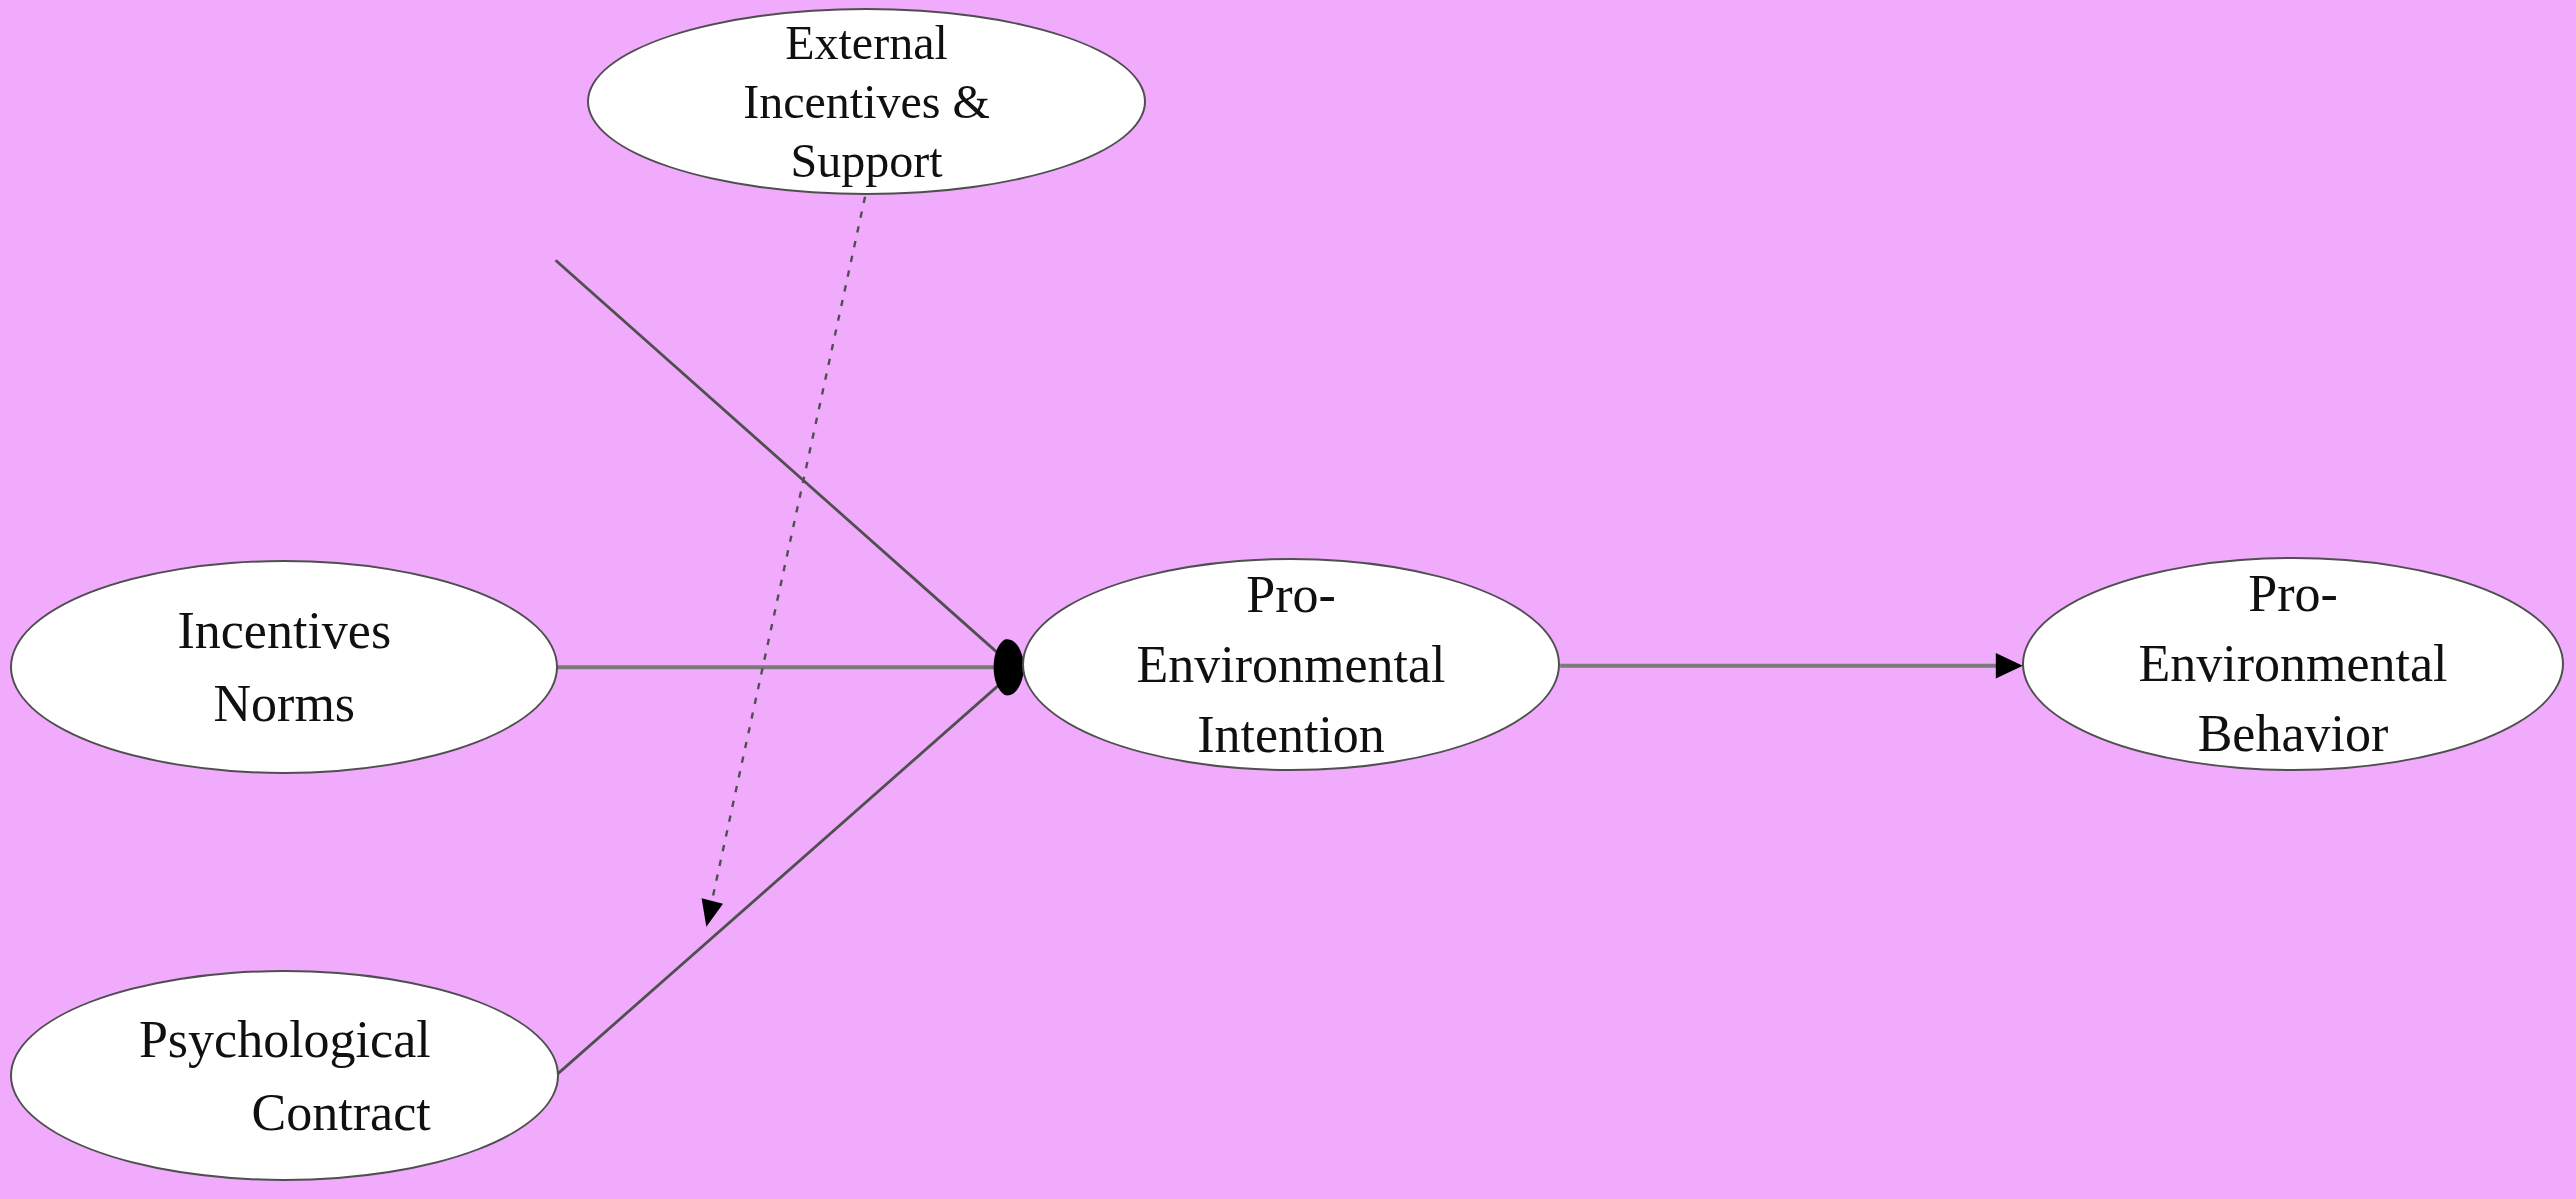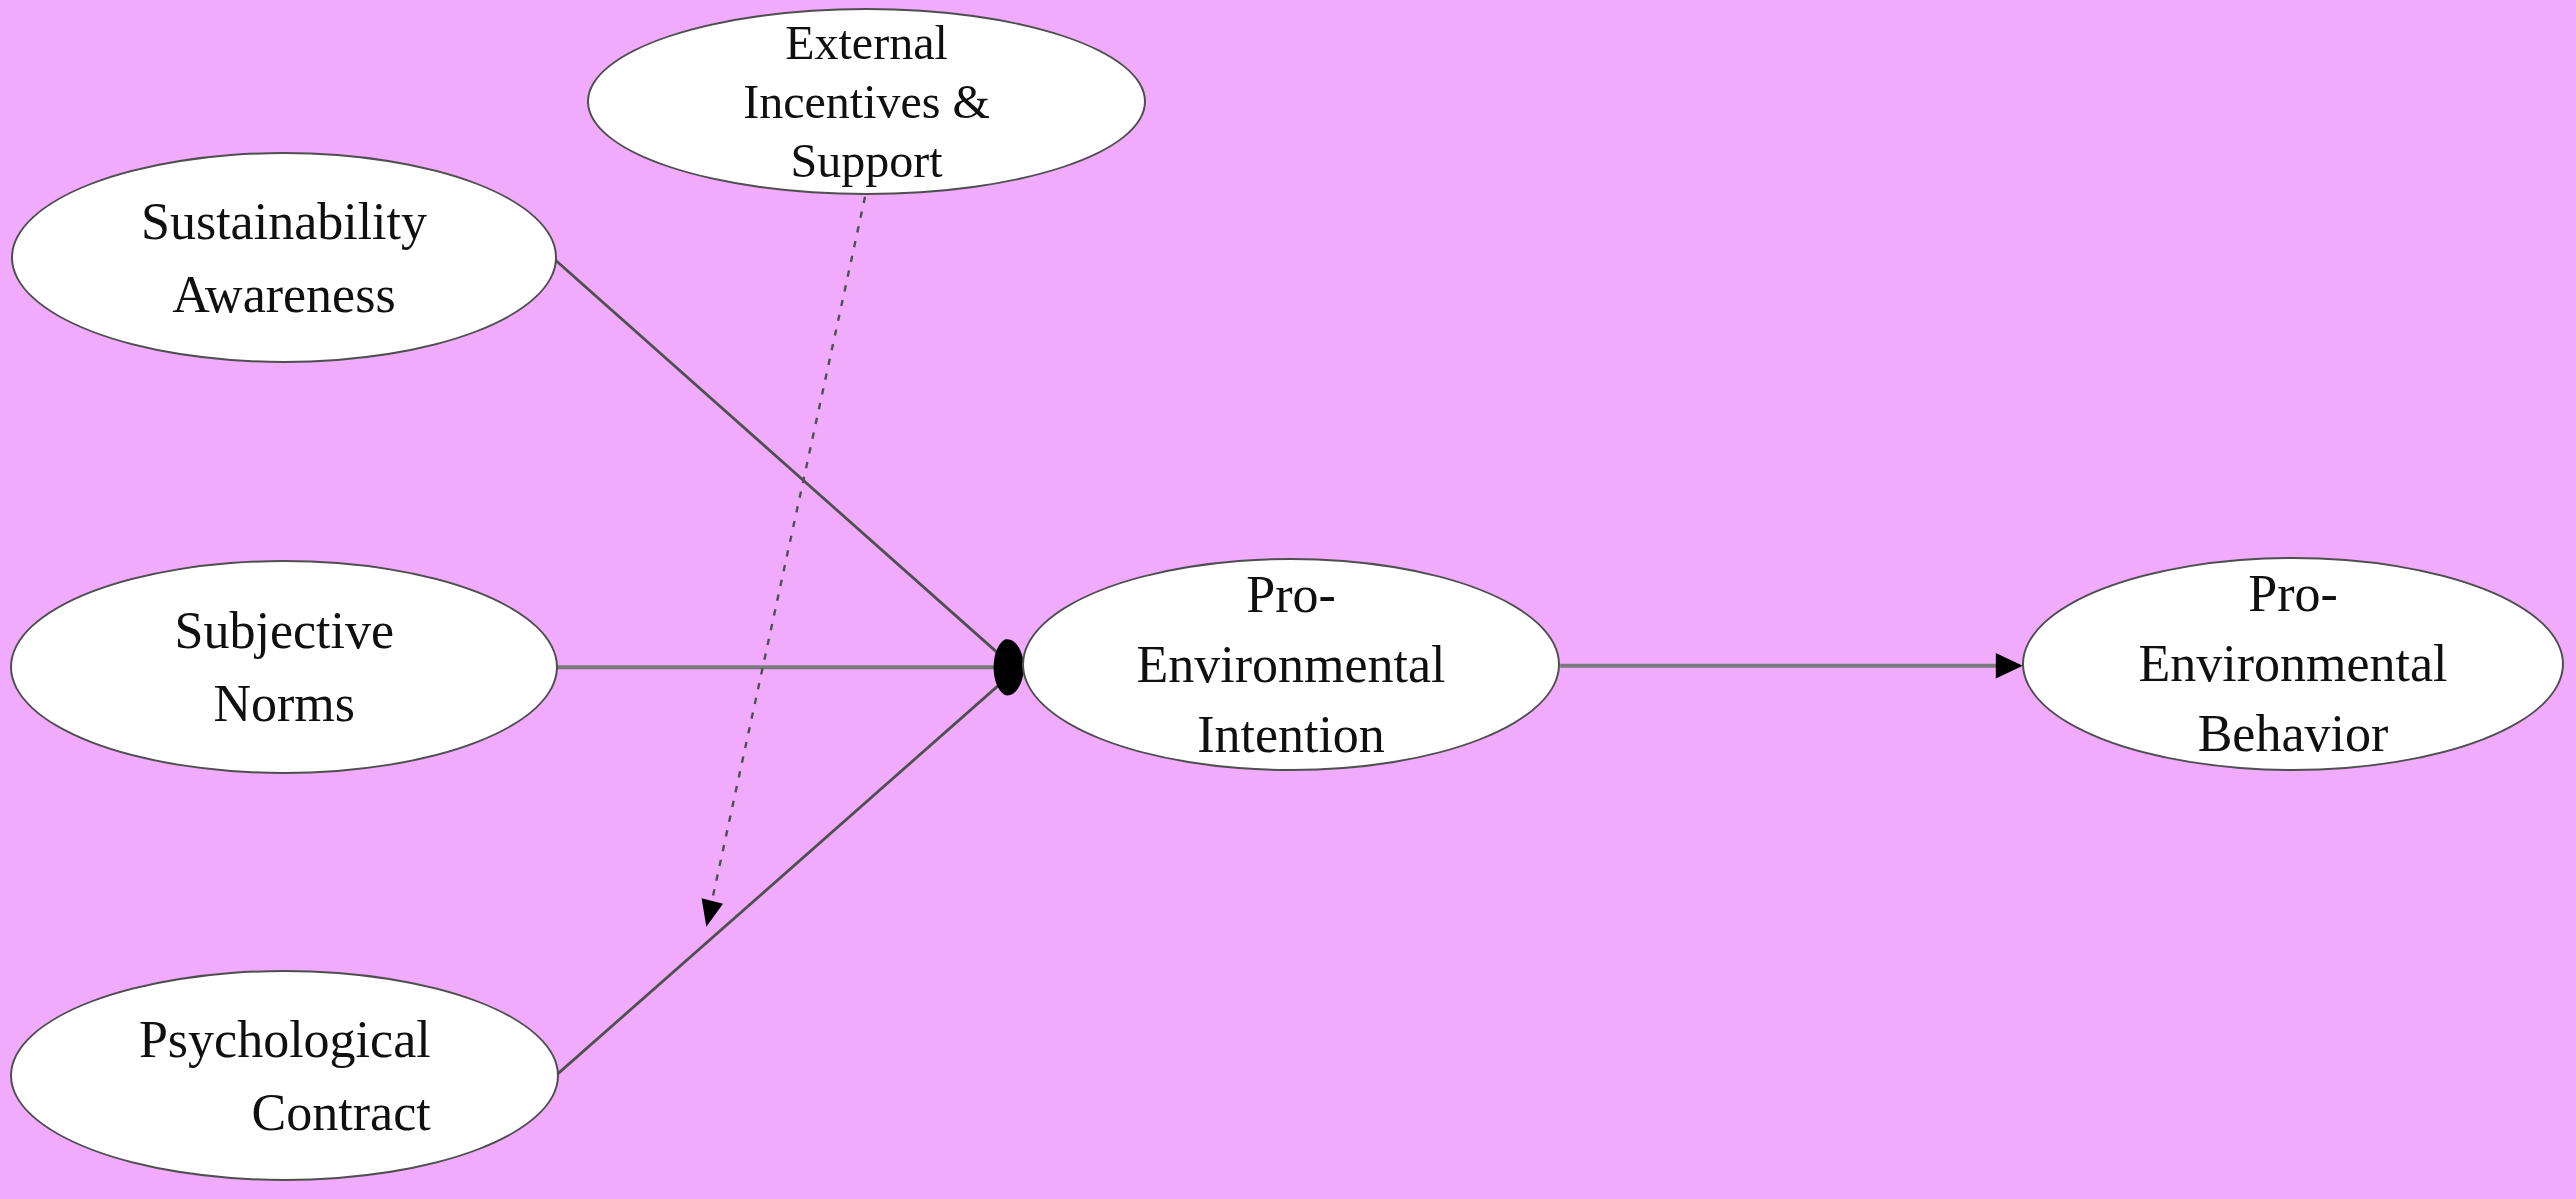--- a/index.html
+++ b/index.html
@@ -58,27 +58,23 @@
     <line x1="1966" y1="839" x2="2520" y2="839" stroke="var(--hline)" stroke-width="5"></line>
     <polygon points="2549,839 2515,823 2515,855" fill="var(--arrowfill)"></polygon>
   </svg>
 
   <div class="node node-eis">
     <span class="lbl">External
 Incentives &amp;
 Support</span>
   </div>
 
-  <div class="node node-sa">
-    <span class="lbl">Sustainability
-Awareness</span>
-  </div>
 
   <div class="node node-sn">
-    <span class="lbl">Subjective
+    <span class="lbl">Incentives
 Norms</span>
   </div>
 
   <div class="node node-pc">
     <span class="lbl">Psychological
 Contract</span>
   </div>
 
   <div class="node node-int">
     <span class="lbl">Pro-

